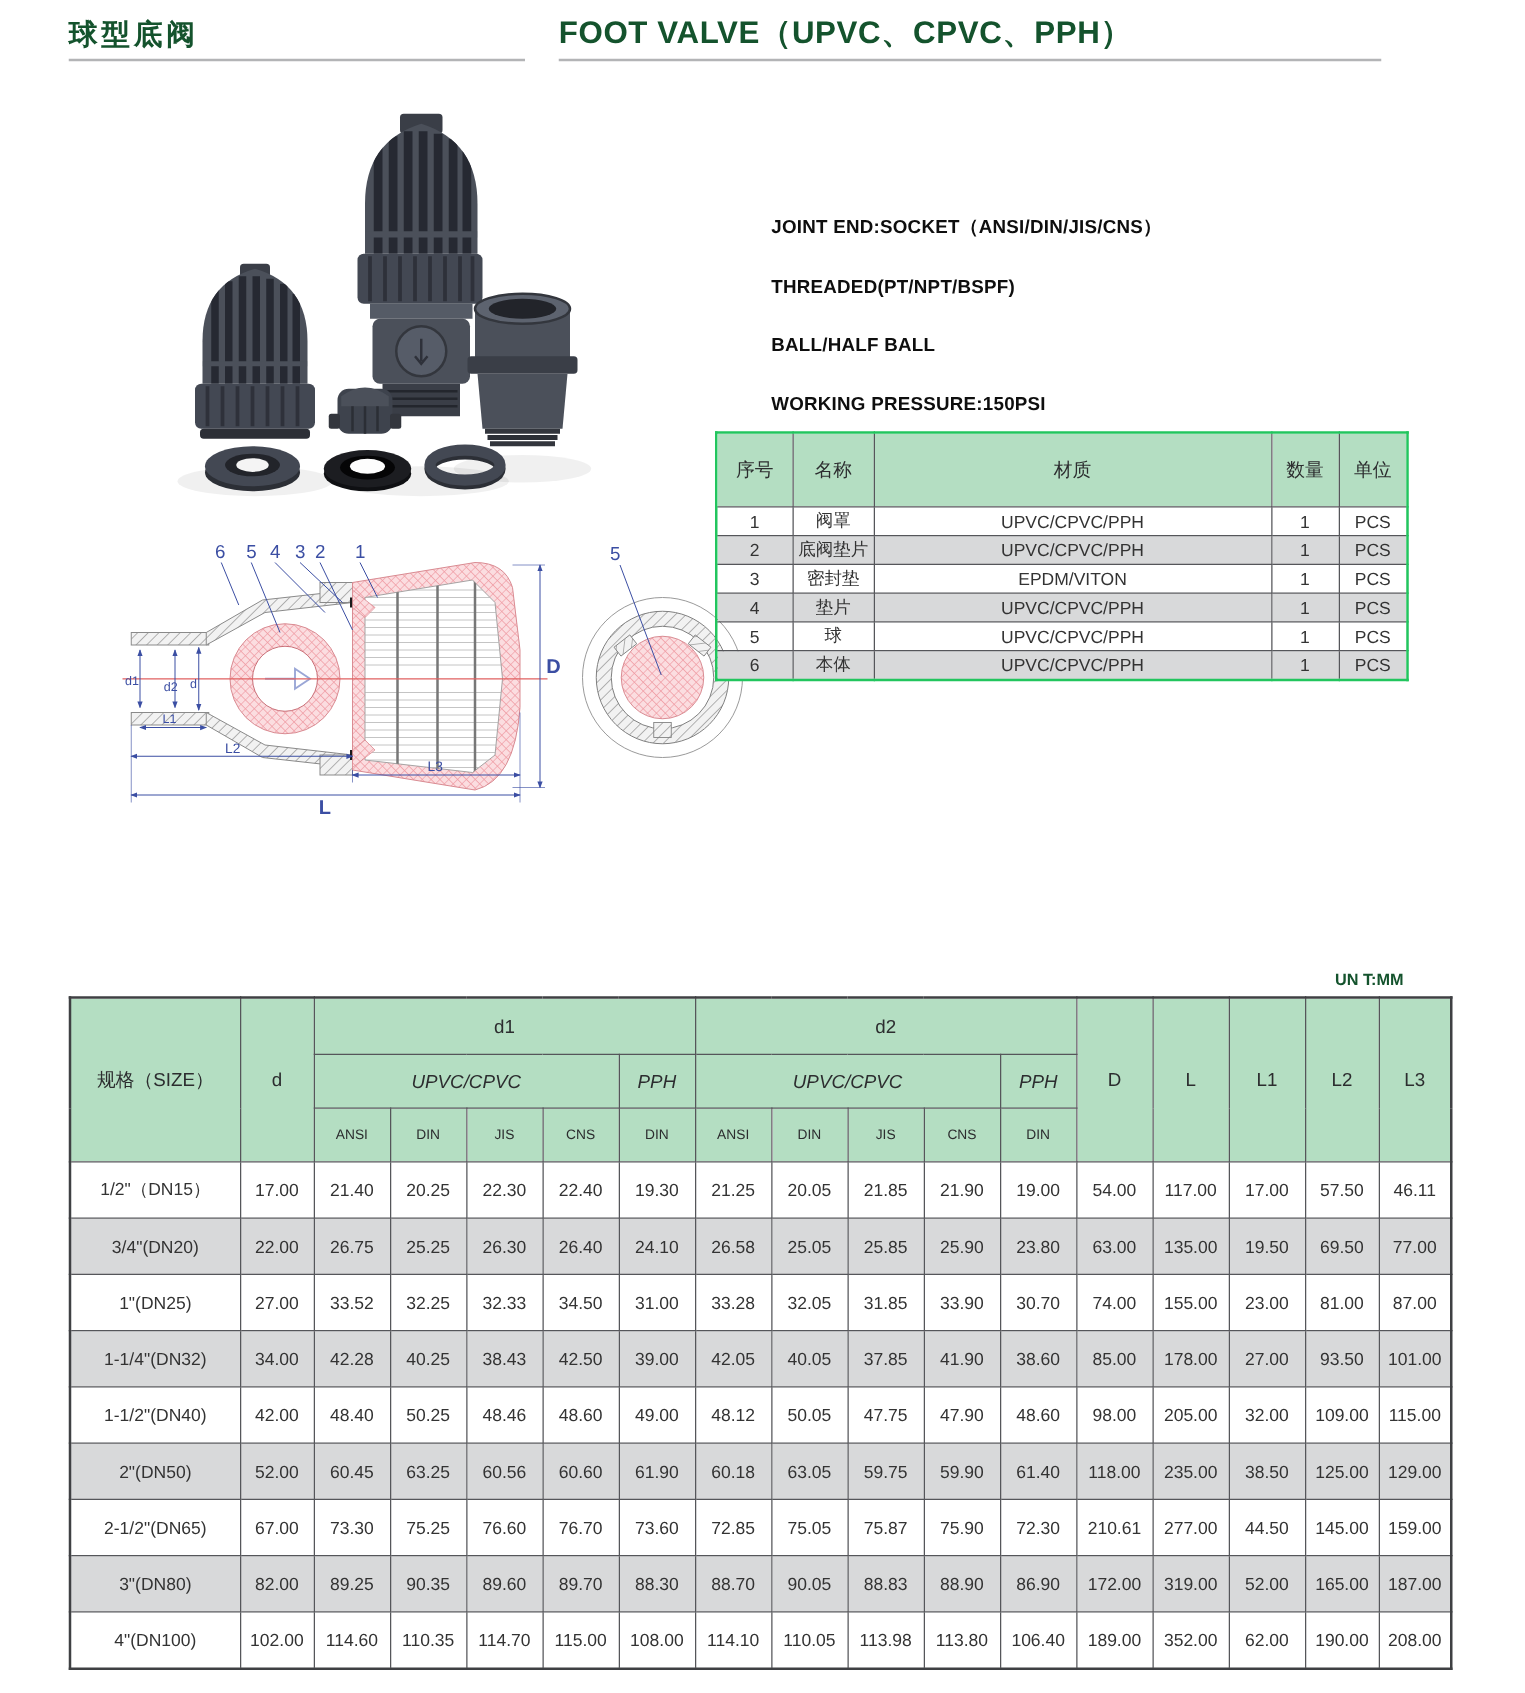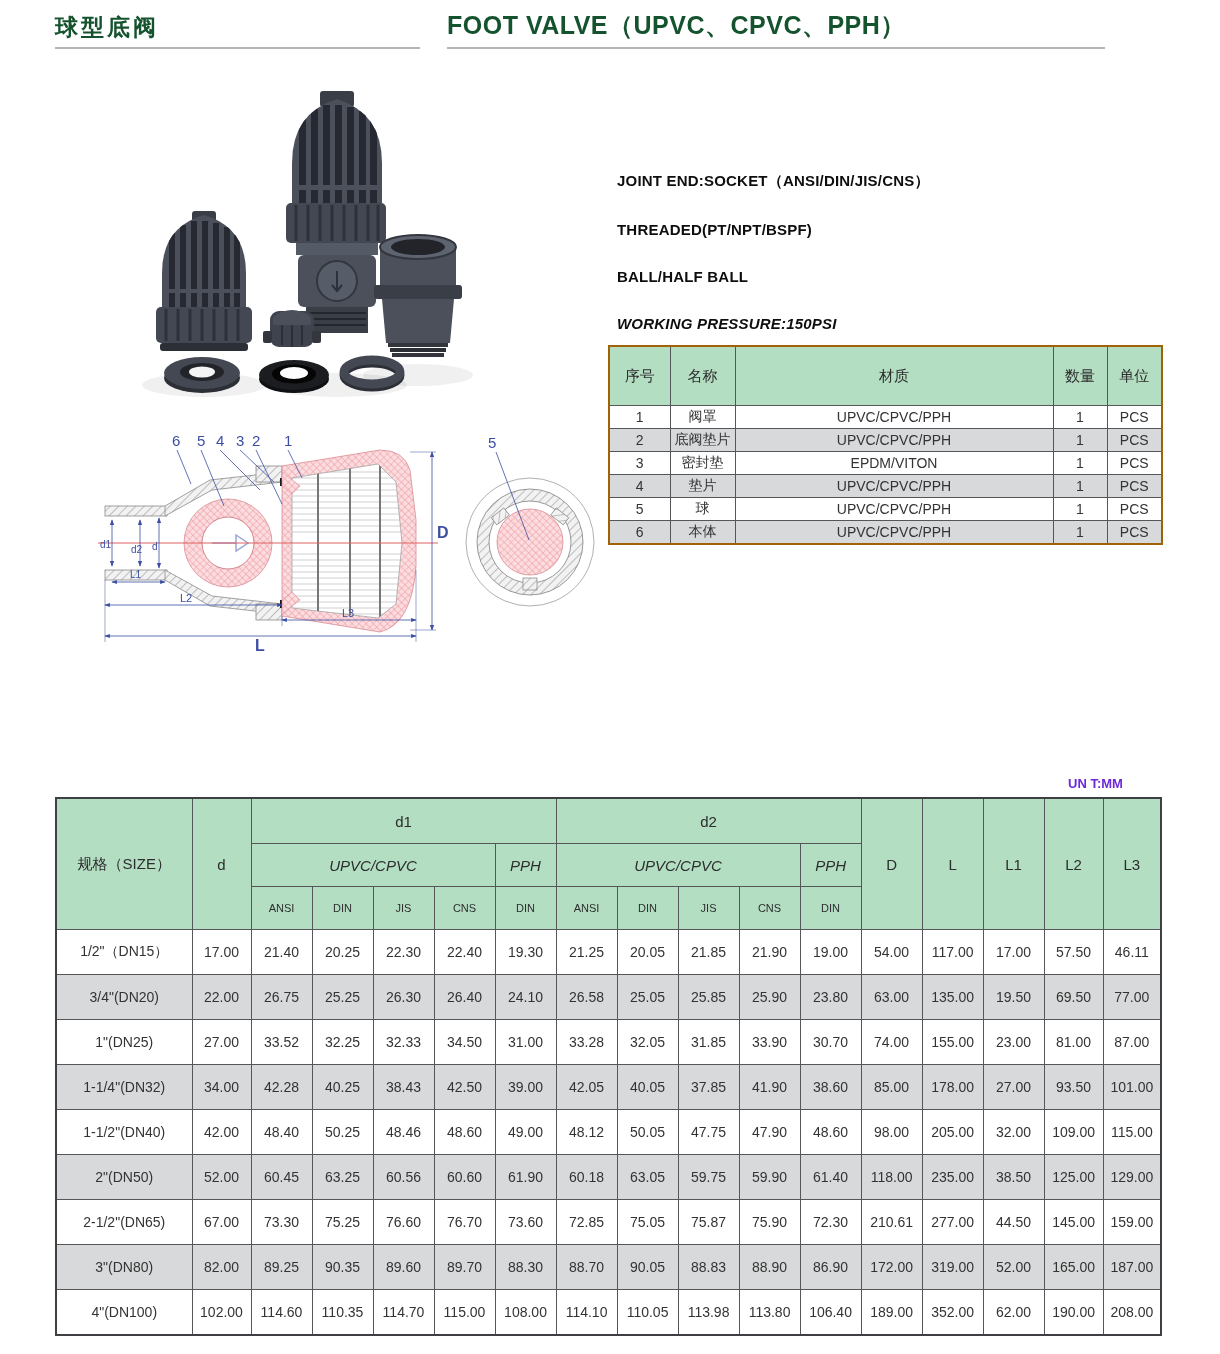--- a/index.html
+++ b/index.html
@@ -8,35 +8,35 @@
 
   
   .title-cn{left:55px;top:12px;font-size:23px;font-weight:bold;color:#14532d;letter-spacing:3px;}
   .rule-cn{left:55px;top:47px;width:365px;height:2px;background:#b3b4b6;}
   .title-en{left:447px;top:9px;font-size:25px;font-weight:bold;color:#14532d;letter-spacing:0.5px;}
   .rule-en{left:447px;top:47px;width:658px;height:2px;background:#b3b4b6;}
 
   
   .specs{left:617px;top:172px;}
   .specs p{margin:0 0 30px 0;font-size:15px;font-weight:bold;color:#0e0e0e;letter-spacing:0.2px;}
-  .specs p:nth-child(4){margin-top:20px;font-style:italic;}
+  .specs p:nth-child(4){margin-top:20px;}
 
   
   table{border-collapse:collapse;table-layout:fixed;}
   th,td{border:1px solid #55565a;text-align:center;vertical-align:middle;padding:0;overflow:hidden;white-space:nowrap;}
   th{background:#b4dec2;font-weight:normal;color:#2c2d2f;}
   tr.alt td{background:#d8d9da;}
 
   
-  .parts-table{left:608px;top:345px;width:553px;border:2px solid #a16207;}
+  .parts-table{left:572px;top:345px;width:553px;border:2px solid #22c55e;}
   .parts-table th{height:58px;font-size:15px;}
   .parts-table td{height:22px;font-size:14px;color:#333;}
 
   
-  .unit-note{left:1068px;top:776px;font-size:13px;font-weight:bold;color:#6d28d9;}
+  .unit-note{left:1068px;top:776px;font-size:13px;font-weight:bold;color:#14532d;}
   .dim-table{left:55px;top:797px;width:1106px;border:2px solid #3f4043;}
   .dim-table thead tr:nth-child(1) th{height:44px;font-size:15px;}
   .dim-table thead tr:nth-child(2) th{height:42px;font-size:15px;font-style:italic;}
   .dim-table thead tr:nth-child(3) th{height:42px;font-size:11px;}
   .dim-table td{height:44px;font-size:14px;color:#333;}
 
   svg text{font-family:"Liberation Sans","DejaVu Sans",sans-serif;}
 </style>
 </head>
 <body>

